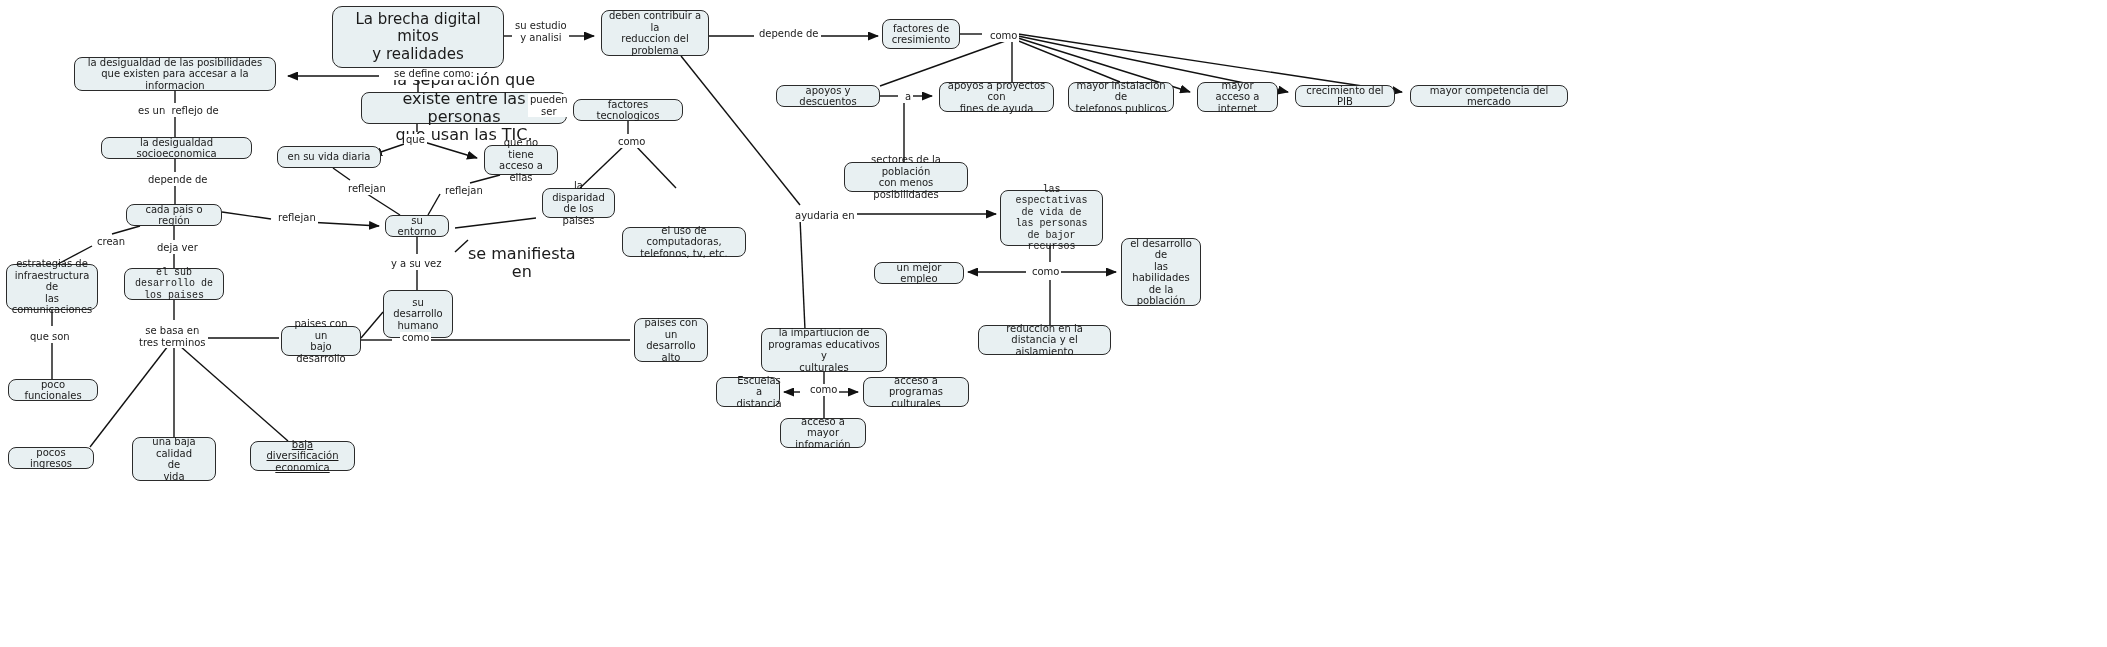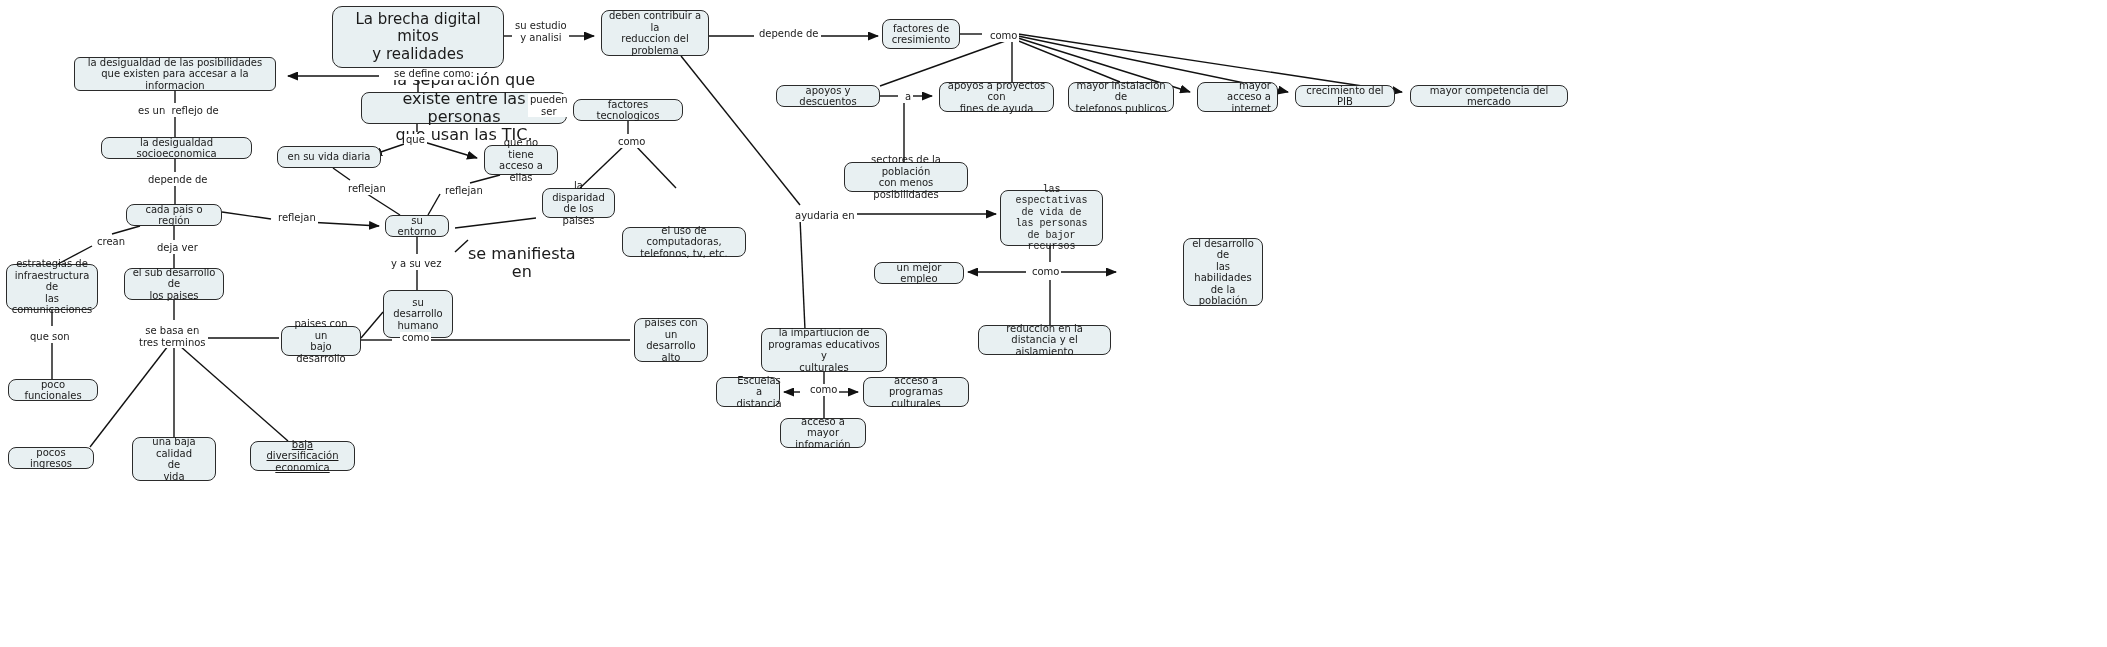--- a/index.html
+++ b/index.html
@@ -115,55 +115,55 @@
 
     <path d="M1050,246 L1050,262"></path>
     <path d="M1026,272 L968,272" marker-end="url(#ar)"></path>
     <path d="M1060,272 L1116,272" marker-end="url(#ar)"></path>
     <path d="M1050,280 L1050,325"></path>
   </g>
 </svg>
 
 <div class="node root" style="left: 332px; top: 6px; width: 172px; height: 62px; font-size: 15px; white-space: pre-line;">La brecha digital mitos
 y realidades</div>
-    <div class="node" style="left: 74px; top: 57px; width: 202px; height: 34px; font-size: 10px; white-space: pre-line; border-radius: 6px;">la desigualdad de las posibilidades
+    <div class="node" style="left: 74px; top: 57px; width: 202px; height: 34px; font-size: 10px; white-space: pre-line;">la desigualdad de las posibilidades
 que existen para accesar a la informacion</div>
     <div class="node" style="left: 314px; top: 92px; width: 206px; height: 32px; font-size: 16px; white-space: pre-line; margin-left: 47px;">la separación que existe entre las personas
 que usan las TIC.</div>
     <div class="node" style="left: 601px; top: 10px; width: 108px; height: 46px; font-size: 10px; white-space: pre-line;">deben contribuir a la
 reduccion del
 problema</div>
     <div class="node" style="left: 882px; top: 19px; width: 78px; height: 30px; font-size: 10px; white-space: pre-line;">factores de
 cresimiento</div>
     <div class="node" style="left: 776px; top: 85px; width: 104px; height: 22px; font-size: 10px; white-space: pre-line;">apoyos y descuentos</div>
     <div class="node" style="left: 939px; top: 82px; width: 115px; height: 30px; font-size: 10px; white-space: pre-line;">apoyos a proyectos con
 fines de ayuda</div>
     <div class="node" style="left: 1068px; top: 82px; width: 106px; height: 30px; font-size: 10px; white-space: pre-line;">mayor instalacion de
 telefonos publicos</div>
-    <div class="node" style="left: 1197px; top: 82px; width: 81px; height: 30px; font-size: 10px; white-space: pre-line; text-align: right;">mayor acceso a
+    <div class="node" style="left: 1197px; top: 82px; width: 81px; height: 30px; font-size: 10px; white-space: pre-line;">mayor acceso a
 internet</div>
     <div class="node" style="left: 1295px; top: 85px; width: 100px; height: 22px; font-size: 10px; white-space: pre-line;">crecimiento del PIB</div>
     <div class="node" style="left: 1410px; top: 85px; width: 158px; height: 22px; font-size: 10px; white-space: pre-line;">mayor competencia del mercado</div>
     <div class="node" style="left: 844px; top: 162px; width: 124px; height: 30px; font-size: 10px; white-space: pre-line;">sectores de la población
 con menos posibilidades</div>
     <div class="node" style="left: 101px; top: 137px; width: 151px; height: 22px; font-size: 10px; white-space: pre-line;">la desigualdad socioeconomica</div>
     <div class="node" style="left: 277px; top: 146px; width: 104px; height: 22px; font-size: 10px; white-space: pre-line;">en su  vida diaria</div>
     <div class="node" style="left: 484px; top: 145px; width: 74px; height: 30px; font-size: 10px; white-space: pre-line;">que no tiene
 acceso a ellas</div>
     <div class="node" style="left: 573px; top: 99px; width: 110px; height: 22px; font-size: 10px; white-space: pre-line;">factores tecnologicos</div>
     <div class="node" style="left: 542px; top: 188px; width: 73px; height: 30px; font-size: 10px; white-space: pre-line;">la disparidad
 de los paises</div>
     <div class="node" style="left: 622px; top: 188px; width: 124px; height: 30px; font-size: 10px; white-space: pre-line; margin-top: 39px;">el uso de computadoras,
 telefonos, tv, etc.</div>
     <div class="node" style="left: 126px; top: 204px; width: 96px; height: 22px; font-size: 10px; white-space: pre-line;">cada pais o región</div>
     <div class="node" style="left: 385px; top: 215px; width: 64px; height: 22px; font-size: 10px; white-space: pre-line;">su entorno</div>
     <div class="node" style="left: 6px; top: 264px; width: 92px; height: 46px; font-size: 10px; white-space: pre-line;">estrategias de
 infraestructura de
 las comunicaciones</div>
-    <div class="node" style="left: 124px; top: 268px; width: 100px; height: 32px; font-size: 10px; white-space: pre-line;">el sub desarrollo de
+    <div class="node" style="left: 124px; top: 268px; width: 100px; height: 32px; font-size: 10px; white-space: pre-line; font-family: Liberation Mono, monospace;">el sub desarrollo de
 los paises</div>
     <div class="node" style="left: 383px; top: 290px; width: 70px; height: 48px; font-size: 10px; white-space: pre-line;">su desarrollo
 humano</div>
     <div class="node" style="left: 281px; top: 326px; width: 80px; height: 30px; font-size: 10px; white-space: pre-line;">paises con un
 bajo desarrollo</div>
     <div class="node" style="left: 634px; top: 318px; width: 74px; height: 44px; font-size: 10px; white-space: pre-line;">paises con un
 desarrollo
 alto</div>
     <div class="node" style="left: 8px; top: 379px; width: 90px; height: 22px; font-size: 10px; white-space: pre-line;">poco funcionales</div>
     <div class="node" style="left: 8px; top: 447px; width: 86px; height: 22px; font-size: 10px; white-space: pre-line;">pocos ingresos</div>
@@ -179,21 +179,21 @@
 distancia</div>
     <div class="node" style="left: 863px; top: 377px; width: 106px; height: 30px; font-size: 10px; white-space: pre-line;">acceso a programas
 culturales</div>
     <div class="node" style="left: 780px; top: 418px; width: 86px; height: 30px; font-size: 10px; white-space: pre-line;">acceso a mayor
 infomación</div>
     <div class="node" style="left: 1000px; top: 190px; width: 103px; height: 56px; font-size: 10px; white-space: pre-line; font-family: Liberation Mono, monospace;">las espectativas
 de vida de
 las personas de bajor
 recursos</div>
     <div class="node" style="left: 874px; top: 262px; width: 90px; height: 22px; font-size: 10px; white-space: pre-line;">un mejor empleo</div>
-    <div class="node" style="left: 1183px; top: 238px; width: 80px; height: 68px; font-size: 10px; white-space: pre-line;">el desarrollo
+    <div class="node" style="left: 1121px; top: 238px; width: 80px; height: 68px; font-size: 10px; white-space: pre-line;">el desarrollo
 de
 las habilidades
 de la
 población</div>
     <div class="node" style="left: 978px; top: 325px; width: 133px; height: 30px; font-size: 10px; white-space: pre-line;">reduccion en la
 distancia y el aislamiento</div>
     <div class="lbl" style="left: 513px; top: 20px; font-size: 10px;">su estudio
 y analisi</div>
     <div class="lbl" style="left: 392px; top: 68px; font-size: 10px;">se define como:</div>
     <div class="lbl" style="left: 757px; top: 28px; font-size: 10px;">depende de</div>

